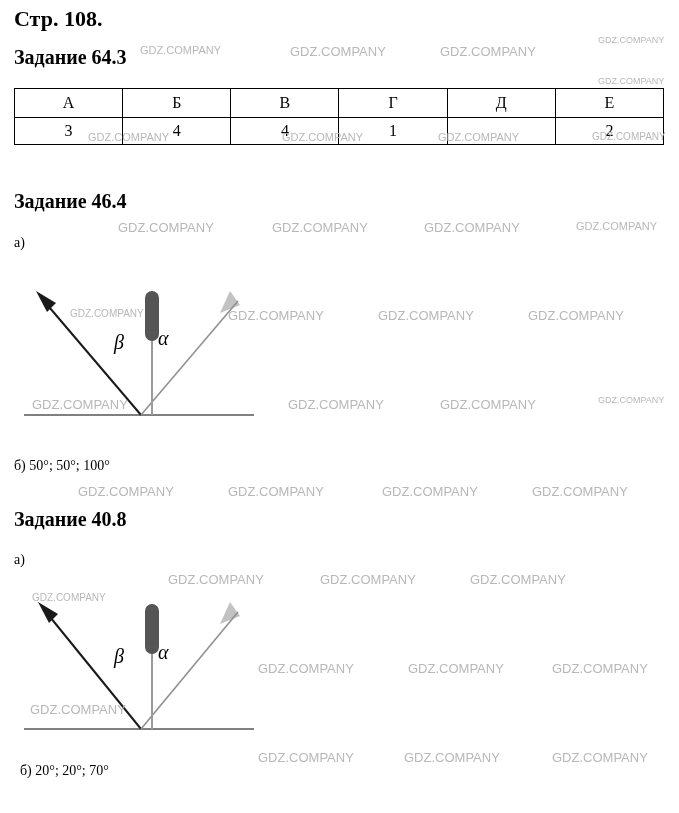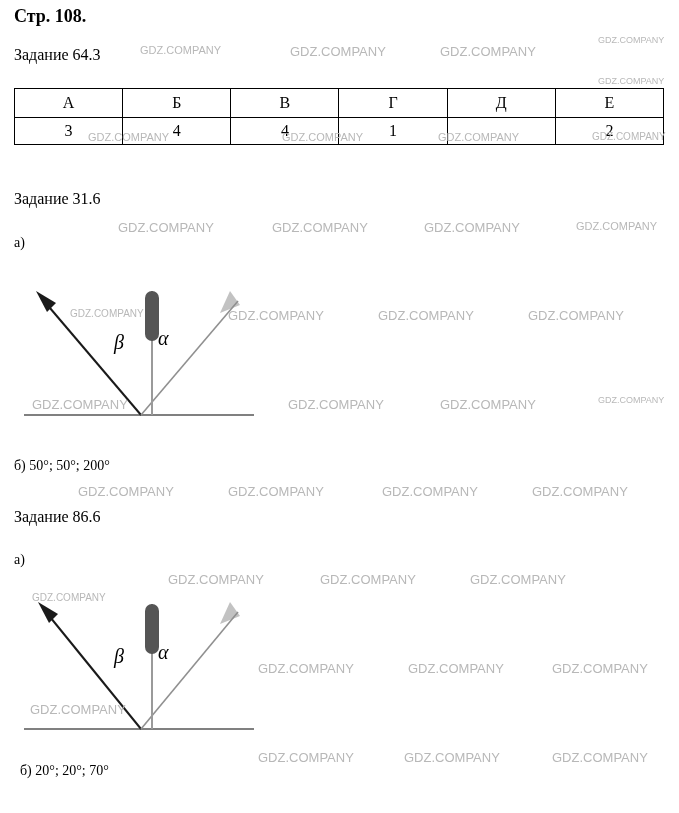--- a/index.html
+++ b/index.html
@@ -17,27 +17,27 @@
   }
   .page {
     position: relative;
     width: 679px;
     height: 813px;
   }
   .page-title {
     position: absolute;
     left: 14px;
     top: 6px;
-    font-size: 18px;
+    font-size: 22px;
     font-weight: bold;
   }
   .task-title {
     position: absolute;
-    font-size: 16px;
-    font-weight: normal;
+    font-size: 20px;
+    font-weight: bold;
   }
   #task-64-3-title { left: 14px; top: 46px; }
   #task-65-1-title { left: 14px; top: 190px; }
   #task-65-2-title { left: 14px; top: 508px; }
 
   .sub-label {
     position: absolute;
     font-size: 14px;
   }
   #label-a-1 { left: 14px; top: 235px; }
@@ -112,21 +112,21 @@
       <td>3</td>
       <td>4</td>
       <td>4</td>
       <td>1</td>
       <td></td>
       <td>2</td>
     </tr>
   </tbody>
     </table>
 
-  <div class="task-title" id="task-65-1-title">Задание 31.6</div>
+  <div class="task-title" id="task-65-1-title">Задание 46.4</div>
   <div class="sub-label" id="label-a-1">а)</div>
 
   <div class="figure" id="figure-1">
     <svg width="290" height="185" viewBox="0 0 290 185" xmlns="http://www.w3.org/2000/svg">
 
       <line x1="10" y1="160" x2="240" y2="160" stroke="#808080" stroke-width="2"></line>
 
       <line x1="127" y1="160" x2="30" y2="46" stroke="#1a1a1a" stroke-width="2"></line>
       <polygon points="22,36 42,48 33,57" fill="#1a1a1a"></polygon>
 
@@ -134,23 +134,23 @@
       <polygon points="216,36 226,50 206,58" fill="#909090" opacity="0.55"></polygon>
 
       <line x1="138" y1="160" x2="138" y2="36" stroke="#9a9a9a" stroke-width="2"></line>
 
       <rect x="131" y="36" width="14" height="50" rx="7" ry="7" fill="#555555"></rect>
     </svg>
     <span class="angle-label" style="left:100px; top:76px;">β</span>
     <span class="angle-label" style="left:144px; top:72px;">α</span>
   </div>
 
-  <div class="sub-label" id="label-b-1">б) 50°; 50°; 200°</div>
-
-  <div class="task-title" id="task-65-2-title">Задание 86.6</div>
+  <div class="sub-label" id="label-b-1">б) 50°; 50°; 100°</div>
+
+  <div class="task-title" id="task-65-2-title">Задание 40.8</div>
   <div class="sub-label" id="label-a-2">а)</div>
 
   <div class="figure" id="figure-2">
     <svg width="290" height="180" viewBox="0 0 290 180" xmlns="http://www.w3.org/2000/svg">
       <line x1="10" y1="157" x2="240" y2="157" stroke="#808080" stroke-width="2"></line>
       <line x1="127" y1="157" x2="32" y2="40" stroke="#1a1a1a" stroke-width="2"></line>
       <polygon points="24,30 44,42 35,51" fill="#1a1a1a"></polygon>
       <line x1="127" y1="157" x2="224" y2="40" stroke="#909090" stroke-width="1.6"></line>
       <polygon points="216,30 226,44 206,52" fill="#909090" opacity="0.55"></polygon>
       <line x1="138" y1="157" x2="138" y2="32" stroke="#9a9a9a" stroke-width="2"></line>

